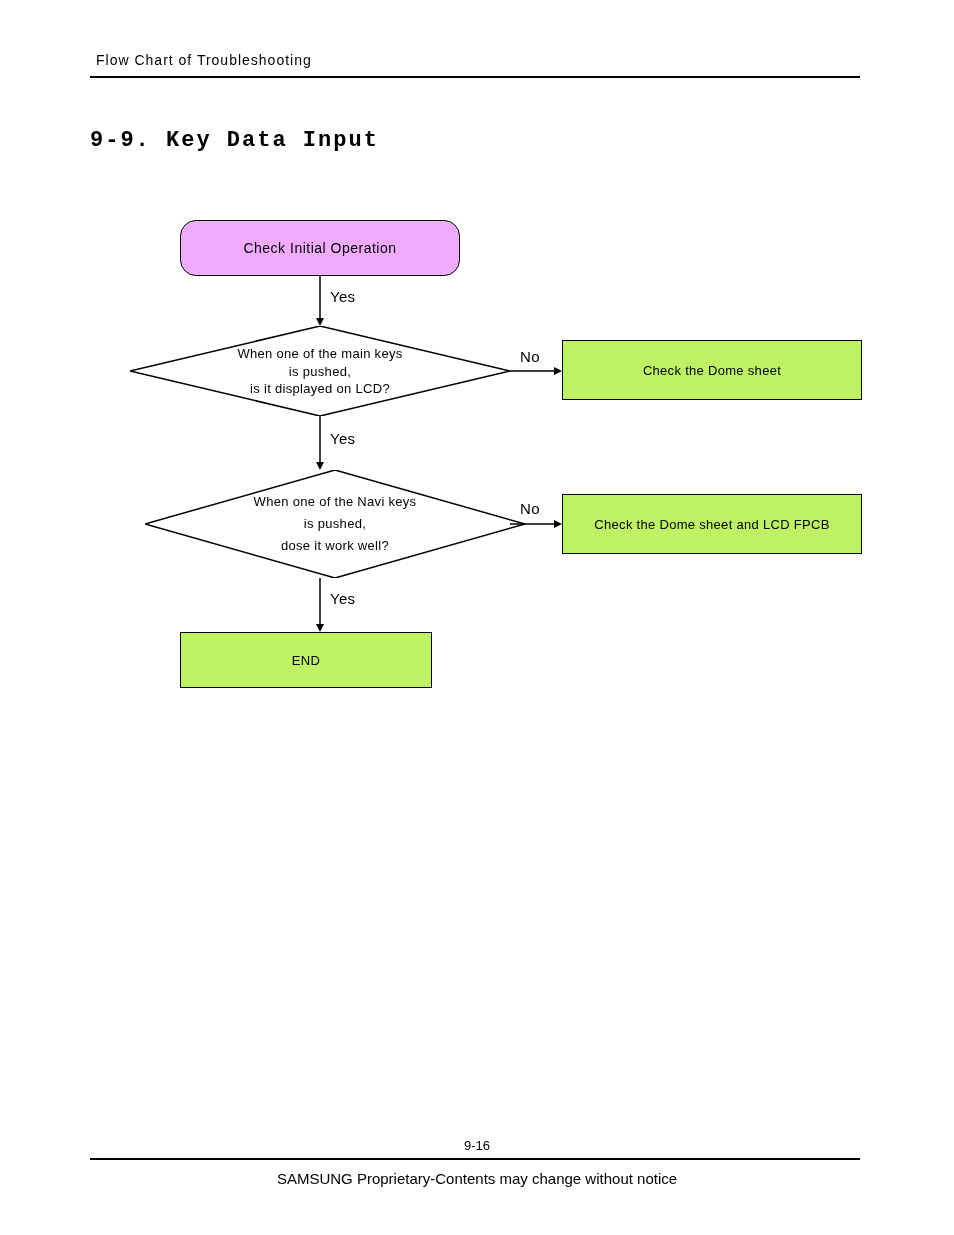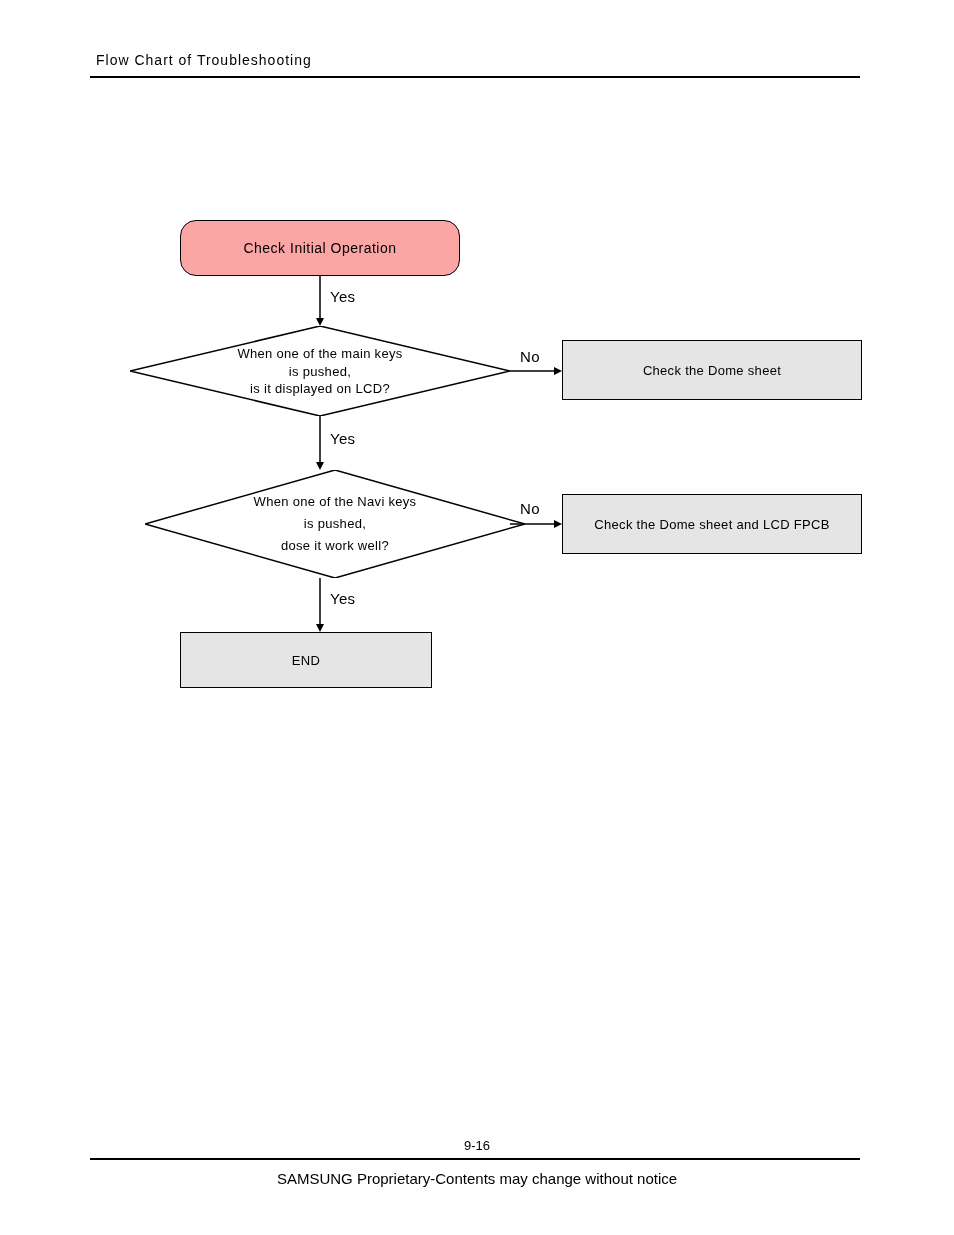--- a/index.html
+++ b/index.html
@@ -49,21 +49,21 @@
   }
   .terminator {
     position: absolute;
     border: 1.5px solid #000;
     border-radius: 16px;
     font-size: 14px;
     display: flex;
     align-items: center;
     justify-content: center;
     text-align: center;
-    background: #fca5a5;
+    background: #f0abfc;
     letter-spacing: 0.5px;
   }
   .diamond {
     position: absolute;
   }
   .diamond svg { display: block; }
   .diamond-text {
     position: absolute;
     width: 100%;
     top: 50%;
@@ -74,21 +74,21 @@
     letter-spacing: 0.3px;
   }
   .process {
     position: absolute;
     border: 1.5px solid #000;
     font-size: 13px;
     display: flex;
     align-items: center;
     justify-content: center;
     text-align: center;
-    background: #e5e5e5;
+    background: #bef264;
     letter-spacing: 0.3px;
     padding: 0 6px;
   }
   .edge-label {
     position: absolute;
     font-size: 15px;
     letter-spacing: 0.3px;
   }
   .conn {
     position: absolute;
@@ -127,20 +127,21 @@
   }
 </style>
 </head>
 <body>
 
 <div class="page">
 
   <div class="header-text">Flow Chart of Troubleshooting</div>
   <div class="header-rule"></div>
 
+  <div class="section-title">9-9. Key Data Input</div>
 
   <div class="flow">
 
     <div class="terminator" style="left:50px; top:20px; width:280px; height:56px;">
       <span>Check Initial Operation</span>
     </div>
 
     <svg class="conn" style="left:184px; top:76px; width:12px; height:50px;" viewBox="0 0 12 50">
       <line x1="6" y1="0" x2="6" y2="42" stroke="#000" stroke-width="1.5"></line>
       <polygon points="6,50 2,42 10,42" fill="#000"></polygon>

